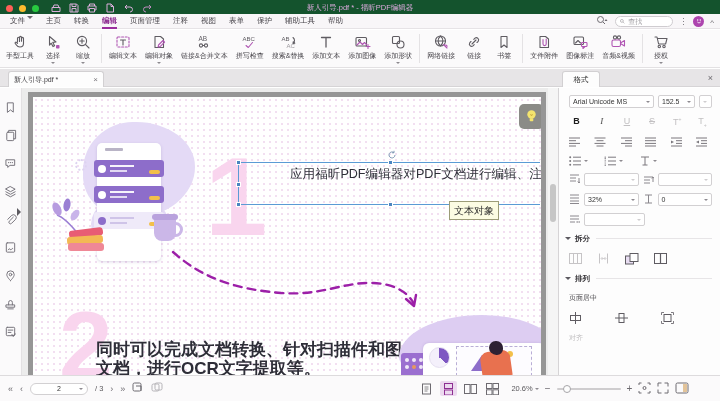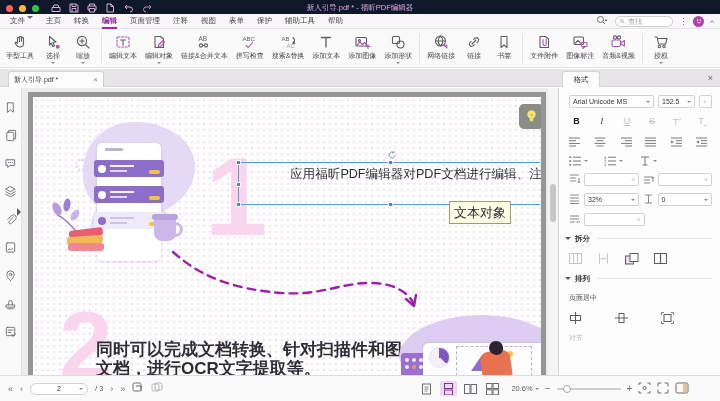--- a/index.html
+++ b/index.html
@@ -1,21 +1,21 @@
 <!DOCTYPE html>
 <html><head>
 <meta charset="utf-8">
 <style>
   * { box-sizing: border-box; margin:0; padding:0; }
   html,body { width:720px; height:401px; overflow:hidden; }
   body { font-family:"Liberation Sans","DejaVu Sans",sans-serif; font-size:7px; color:#3c3c3c; background:#fff; }
   .app { position:relative; width:720px; height:401px; overflow:hidden; background:#fff; }
 
   
-  .titlebar { position:absolute; top:0; left:0; right:0; height:16px; background:#0f172a; display:flex; align-items:center; }
+  .titlebar { position:absolute; top:0; left:0; right:0; height:16px; background:#14532d; display:flex; align-items:center; }
   .lights { display:flex; gap:6px; margin-left:6px; }
   .light { width:7px; height:7px; border-radius:50%; }
   .tb-icons { display:flex; gap:8px; margin-left:12px; }
   .tb-icons svg { display:block; }
   .tb-title { position:absolute; left:0; right:0; text-align:center; font-size:7.5px; color:#dcaadd; pointer-events:none; }
 
   
   .menubar { position:absolute; top:14px; left:0; right:0; height:15px; background:#f8f6f8; border-bottom:1px solid #e6e3e6; display:flex; align-items:center; }
   .menu-items { display:flex; align-items:center; gap:13px; margin-left:10px; font-size:7.5px; color:#454248; }
   .mi { position:relative; padding:2px 0 3px; cursor:default; }
@@ -75,21 +75,21 @@
   .book { position:absolute; height:8px; border-radius:3px; }
   .cup { position:absolute; left:121px; top:120px; width:22px; height:24px; background:#cbb7e8; border-radius:3px 3px 8px 8px; }
   .cup::before { content:''; position:absolute; right:-7px; top:5px; width:9px; height:9px; border:3px solid #cbb7e8; border-radius:50%; }
   .cup::after { content:''; position:absolute; left:-2px; top:-3px; width:26px; height:6px; background:#b9a2dd; border-radius:3px; }
   .gear { position:absolute; left:42px; top:62px; width:12px; height:12px; border:2.5px dotted #ddd3f0; border-radius:50%; }
 
   .selbox { position:absolute; left:205px; top:65px; width:305px; height:43px; border:1px solid #5b9bd5; cursor:move; }
   .seltext { position:absolute; left:3px; top:2px; white-space:nowrap; font-size:12.6px; line-height:19px; font-weight:normal; color:#2e2e38; font-family:"Liberation Sans","DejaVu Sans",sans-serif;margin-left:48px; }
   .hnd { position:absolute; width:5px; height:5px; background:#4b85c0; border:1px solid #fff; cursor:pointer; }
   .rot { position:absolute; left:148px; top:-13px; cursor:pointer; }
-  .tip { position:absolute; left:416px; top:104px; background:#fcfce3; border:1px solid #9c9c78; font-size:13px; color:#2e2e2e; padding:1.5px 4px; white-space:nowrap; }
+  .tip { position:absolute; left:416px; top:104px; background:#fcfce3; border:1px solid #9c9c78; font-size:10px; color:#2e2e2e; padding:1.5px 4px; white-space:nowrap; }
 
   .btext { position:absolute; left:63px; top:243px; font-size:17px; line-height:19px; font-weight:bold; color:#2e2e38; }
 
   .card2 { position:absolute; left:390px; top:246px; width:122px; height:35px; background:#fff; border-radius:6px 6px 0 0; box-shadow:0 0 3px rgba(120,100,160,.25); }
   .pie { position:absolute; left:6px; top:4px; width:21px; height:21px; border-radius:50%; background:conic-gradient(#7e57c2 0 130deg, #f4f0fb 130deg 360deg); border:1px solid #e4def0; }
   .frame { position:absolute; left:33px; top:3px; width:76px; height:30px; border:1px dashed #b9aed6; background:#fdfcff; overflow:hidden; }
   .mt1 { position:absolute; left:14px; bottom:4px; width:0; height:0; border-left:11px solid transparent; border-right:11px solid transparent; border-bottom:16px solid #8d6dca; }
   .mt2 { position:absolute; left:32px; bottom:4px; width:0; height:0; border-left:9px solid transparent; border-right:9px solid transparent; border-bottom:12px solid #b49be0; }
   .sun { position:absolute; right:18px; top:4px; width:6px; height:6px; border-radius:50%; background:#f3c04a; }
   .person-head { position:absolute; left:456px; top:244px; width:14px; height:14px; border-radius:50% 50% 45% 55%; background:#2d2133; }

